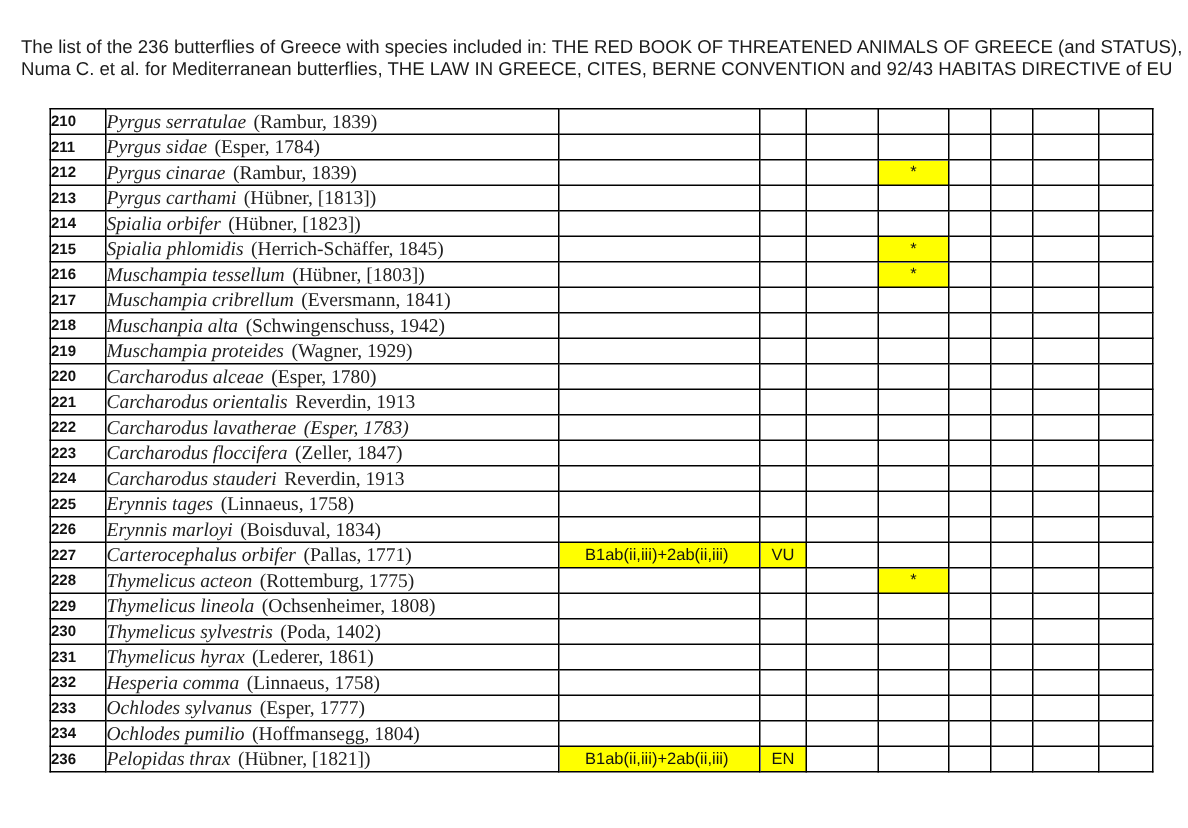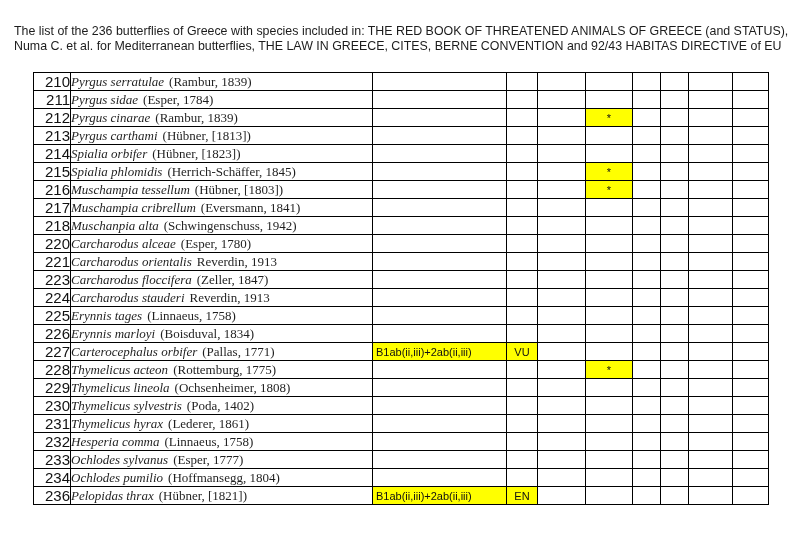--- a/index.html
+++ b/index.html
@@ -13,33 +13,33 @@
   }
   table.species{
     position:absolute;left:33px;top:72px;width:735px;
     border-collapse:collapse;table-layout:fixed;
   }
   table.species td{
     border:1px solid #000;height:15.9px;padding:0;overflow:hidden;
     vertical-align:middle;white-space:nowrap;
   }
   td.num{
-    text-align:right;padding-right:3px;
-    font-weight:normal;font-size:15px;font-family:"Liberation Sans",sans-serif;
+    text-align:left;padding-right:3px;
+    font-weight:bold;font-size:10px;font-family:"Liberation Sans",sans-serif;
     color:#111;
   }
   td.sp{
     font-family:"Liberation Serif",serif;font-size:13px;padding-left:5px;color:#1f1f1f;
   }
   .sname{font-style:italic;}
   .sauthor{font-style:normal;margin-left:5px;}
   .sauthor.italic{font-style:italic;}
   td.c{font-size:11px;font-family:"Liberation Sans",sans-serif;color:#111;}
   td.c.hl{background:#ffff00;}
-  td.c.left{text-align:left;padding-left:3px;}
+  td.c.left{text-align:left;padding-left:17px;}
   td.c.center{text-align:center;}
 </style>
 </head>
 <body>
 
 <div class="header">
   <div>The list of the 236 butterflies of Greece with species included in: THE RED BOOK OF THREATENED ANIMALS OF GREECE (and STATUS),</div>
   <div>Numa C. et al. for Mediterranean butterflies, THE LAW IN GREECE, CITES, BERNE CONVENTION and 92/43 HABITAS DIRECTIVE of EU</div>
 </div>
 
@@ -159,34 +159,58 @@
   <td class="c"></td>
         <td class="c"></td>
         <td class="c"></td>
         <td class="c"></td>
         <td class="c"></td>
         <td class="c"></td>
         <td class="c"></td>
         <td class="c"></td>
       </tr>
       <tr>
+    <td class="num">219</td>
+    <td class="sp"><span class="sname">Muschampia proteides</span><span class="sauthor">(Wagner, 1929)</span></td>
+  <td class="c"></td>
+        <td class="c"></td>
+        <td class="c"></td>
+        <td class="c"></td>
+        <td class="c"></td>
+        <td class="c"></td>
+        <td class="c"></td>
+        <td class="c"></td>
+      </tr>
+      <tr>
     <td class="num">220</td>
     <td class="sp"><span class="sname">Carcharodus alceae</span><span class="sauthor">(Esper, 1780)</span></td>
   <td class="c"></td>
         <td class="c"></td>
         <td class="c"></td>
         <td class="c"></td>
         <td class="c"></td>
         <td class="c"></td>
         <td class="c"></td>
         <td class="c"></td>
       </tr>
       <tr>
     <td class="num">221</td>
     <td class="sp"><span class="sname">Carcharodus orientalis</span><span class="sauthor">Reverdin, 1913</span></td>
+  <td class="c"></td>
+        <td class="c"></td>
+        <td class="c"></td>
+        <td class="c"></td>
+        <td class="c"></td>
+        <td class="c"></td>
+        <td class="c"></td>
+        <td class="c"></td>
+      </tr>
+      <tr>
+    <td class="num">222</td>
+    <td class="sp"><span class="sname">Carcharodus lavatherae</span><span class="sauthor italic">(Esper, 1783)</span></td>
   <td class="c"></td>
         <td class="c"></td>
         <td class="c"></td>
         <td class="c"></td>
         <td class="c"></td>
         <td class="c"></td>
         <td class="c"></td>
         <td class="c"></td>
       </tr>
       <tr>

